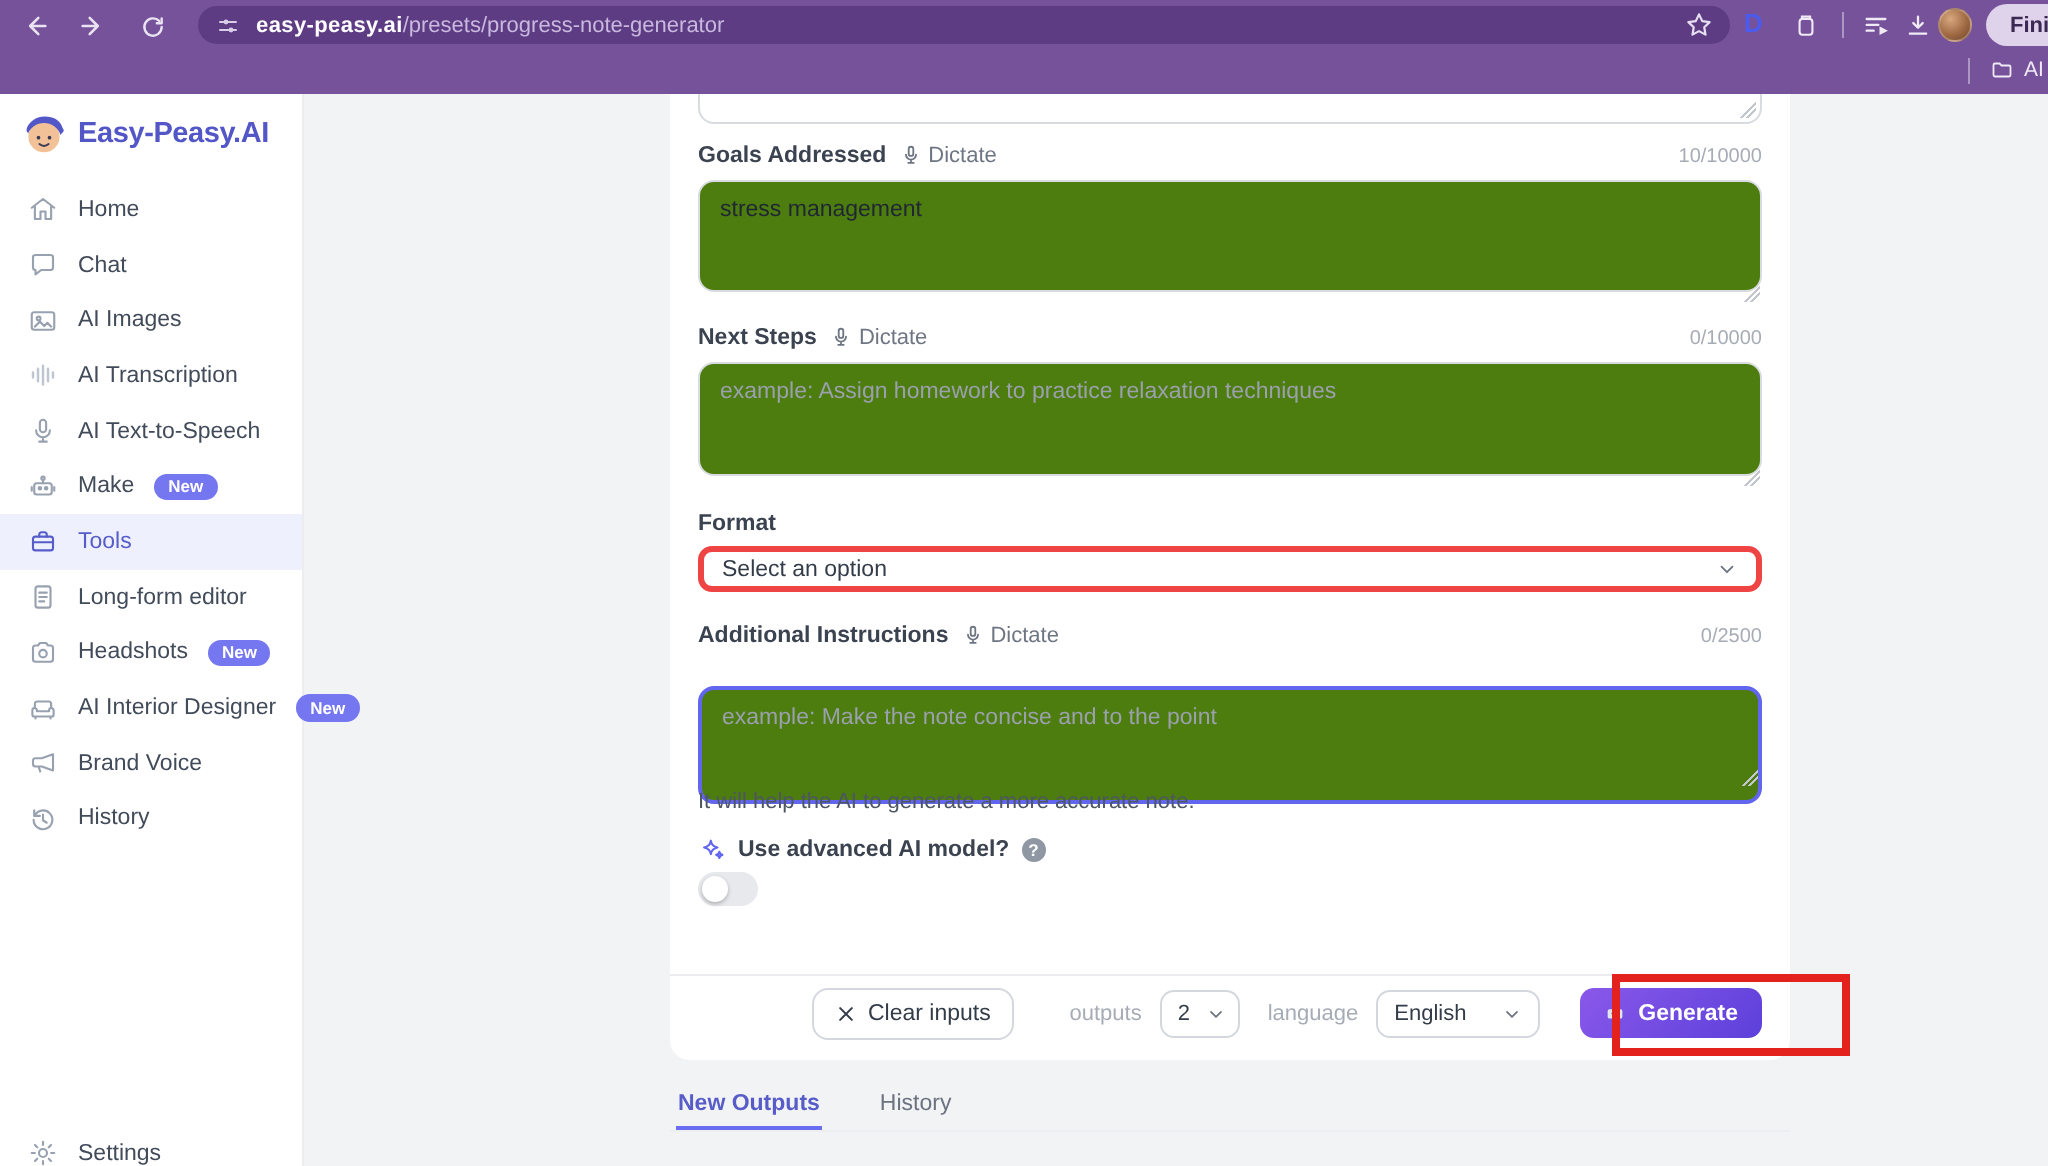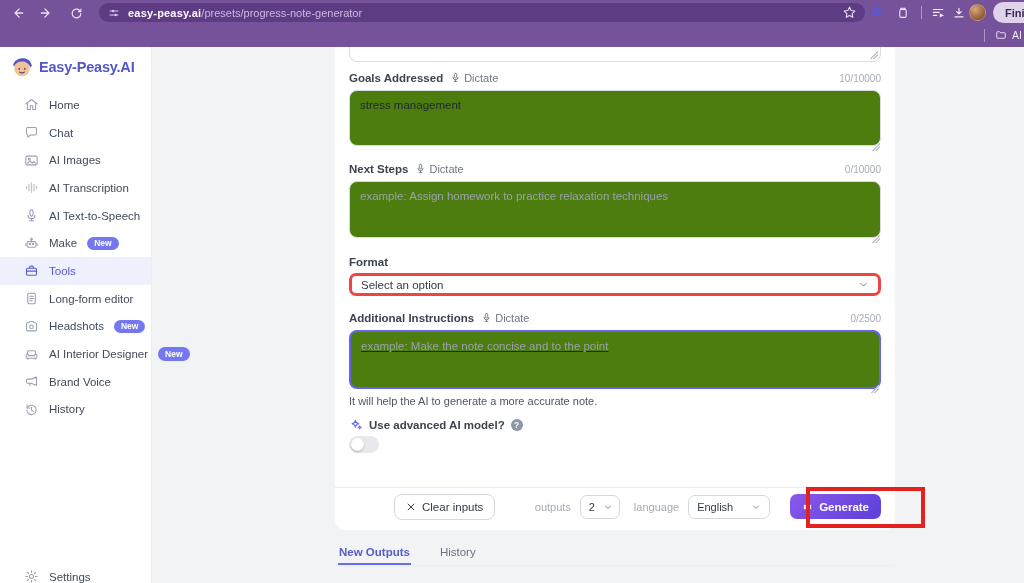--- a/index.html
+++ b/index.html
@@ -22,21 +22,21 @@
   .bm-folder { position:absolute; left:995px; top:4px; display:flex; align-items:center; gap:5px; color:#f0eaf7; font-size:10.5px; }
 
   
   .page-bg { position:absolute; top:47px; left:0; width:1024px; height:536px; background:#f2f3f5; }
 
   
   .sidebar { position:absolute; top:47px; left:0; width:152px; height:536px; background:#ffffff; border-right:1px solid #ededf0; z-index:2; }
   .logo { position:absolute; top:9px; left:11px; display:flex; align-items:center; gap:6px; }
   .logo-text { font-size:14.5px; font-weight:800; color:#5356c6; letter-spacing:-.2px; }
   .nav { position:absolute; top:44px; left:0; right:0; }
-  .nav-item { height:27.7px; display:flex; align-items:center; padding-left:24px; gap:10px; cursor:pointer; }
+  .nav-item { height:27.7px; display:flex; align-items:center; padding-left:14px; gap:10px; cursor:pointer; }
   .nav-item .ic { width:15px; height:15px; display:flex; align-items:center; justify-content:center; color:#98a1b0; flex:0 0 15px; }
   .nav-item .lbl { font-size:11.5px; color:#414b5a; font-weight:500; white-space:nowrap; }
   .nav-item.active { background:#eef0fd; }
   .nav-item.active .ic { color:#565cc9; }
   .nav-item.active .lbl { color:#565cc9; }
   .nav-item .ic.lighter { color:#c0c6d1; }
   .badge { background:#7477f0; color:#fff; font-size:8.5px; font-weight:700; border-radius:999px; padding:2.5px 7px; line-height:1; }
   .settings-item { position:absolute; top:516px; left:0; right:0; }
 
   
@@ -53,21 +53,21 @@
   .partial-ta { position:absolute; left:14px; top:-14px; width:532px; height:29px; border:1px solid #d8dbe0; border-radius:8px; background:#fff; }
   .select { position:absolute; left:14px; width:532px; height:23px; border:3px solid #ef4444; border-radius:7px; background:#fff; display:flex; align-items:center; padding:0 9px; font-size:11.5px; color:#333c49; cursor:pointer; }
   .select .chev { margin-left:auto; display:flex; color:#6b7280; }
   .helper { position:absolute; left:14px; font-size:11px; color:#4d5663; }
   .adv-row { position:absolute; left:14px; display:flex; align-items:center; gap:6px; }
   .adv-label { font-size:11.5px; font-weight:700; color:#3b4350; }
   .q-icon { width:12px; height:12px; border-radius:50%; background:#8f97a3; color:#fff; font-size:8.5px; font-weight:700; display:flex; align-items:center; justify-content:center; }
   .toggle { position:absolute; left:14px; width:30px; height:17px; border-radius:999px; background:#e7e9ed; cursor:pointer; }
   .toggle .knob { position:absolute; left:2px; top:2px; width:13px; height:13px; border-radius:50%; background:#fff; box-shadow:0 1px 2px rgba(0,0,0,.25); }
   .divider { position:absolute; left:0; right:0; top:440px; border-top:1px solid #eaecef; }
-  .footer-row { position:absolute; left:14px; right:14px; top:446px; height:27px; display:flex; align-items:center;padding-left:45px; }
+  .footer-row { position:absolute; left:26px; right:14px; top:446px; height:27px; display:flex; align-items:center;padding-left:45px; }
   .clear-btn { display:flex; align-items:center; gap:6px; border:1px solid #d4d8de; border-radius:8px; background:#fff; height:26px; padding:0 11px; font-size:11.5px; color:#333c49; font-weight:500; cursor:pointer; }
   .right-group { margin-left:auto; display:flex; align-items:center; }
   .small-lbl { font-size:11px; color:#a6acb6; }
   .mini-select { height:24px; border:1px solid #d4d8de; border-radius:7px; background:#fff; display:flex; align-items:center; padding:0 8px; font-size:11px; color:#333c49; cursor:pointer; gap:8px; }
   .gen-btn { display:flex; align-items:center; gap:6px; height:25px; padding:0 12px; border:none; border-radius:7px; background:linear-gradient(135deg,#8a58ea 0%,#5c40da 100%); color:#fff; font-size:11.5px; font-weight:600; cursor:pointer; }
   .red-box { position:absolute; left:806px; top:487px; width:119px; height:41px; border:4px solid #e3211d; z-index:15; pointer-events:none; }
 
   
   .tabs { position:absolute; left:335px; top:541px; width:560px; height:25px; border-bottom:1px solid #eceef1; display:flex; gap:28px; padding-left:3px; }
   .tab { font-size:11.5px; padding:5px 1px 7px; cursor:pointer; color:#6b7280; font-weight:500; }
@@ -334,21 +334,21 @@
     <span class="f-label">Additional Instructions</span>
     <span class="dictate">
       <svg width="11" height="11" viewBox="0 0 24 24" fill="none" stroke="currentColor" stroke-width="2" stroke-linecap="round">
           <rect x="9.5" y="3" width="5" height="10" rx="2.5"></rect>
           <path d="M6.5 11.5a5.5 5.5 0 0 0 11 0M12 17v3.5M9 20.5h6"></path>
         </svg>
       <span>Dictate</span>
     </span>
     <span class="counter">0/2500</span>
   </div>
-  <textarea class="ta focused" style="top: 283px; height: 59px; text-decoration: underline;" placeholder="example: Make the note concise and to the point"></textarea>
+  <textarea class="ta focused" style="top: 296px; height: 59px;" placeholder="example: Make the note concise and to the point"></textarea>
   <span class="grip" style="left:535px; top:337px;"></span>
   <div class="helper" style="top:348px">It will help the AI to generate a more accurate note.</div>
 
   <div class="adv-row" style="top:371px">
     <svg width="14" height="14" viewBox="0 0 24 24" fill="none" stroke="#6366f1" stroke-width="1.8" stroke-linejoin="round">
         <path d="M11 4c.5 3.5 2 5.2 5.8 5.8C13 10.4 11.5 12 11 15.6 10.5 12 9 10.4 5.2 9.8 9 9.2 10.5 7.5 11 4z"></path>
         <path d="M18.3 13.5c.25 1.6.95 2.4 2.7 2.7-1.75.3-2.45 1.1-2.7 2.7-.25-1.6-.95-2.4-2.7-2.7 1.75-.3 2.45-1.1 2.7-2.7z"></path>
       </svg>
     <span class="adv-label">Use advanced AI model?</span>
     <span class="q-icon">?</span>

